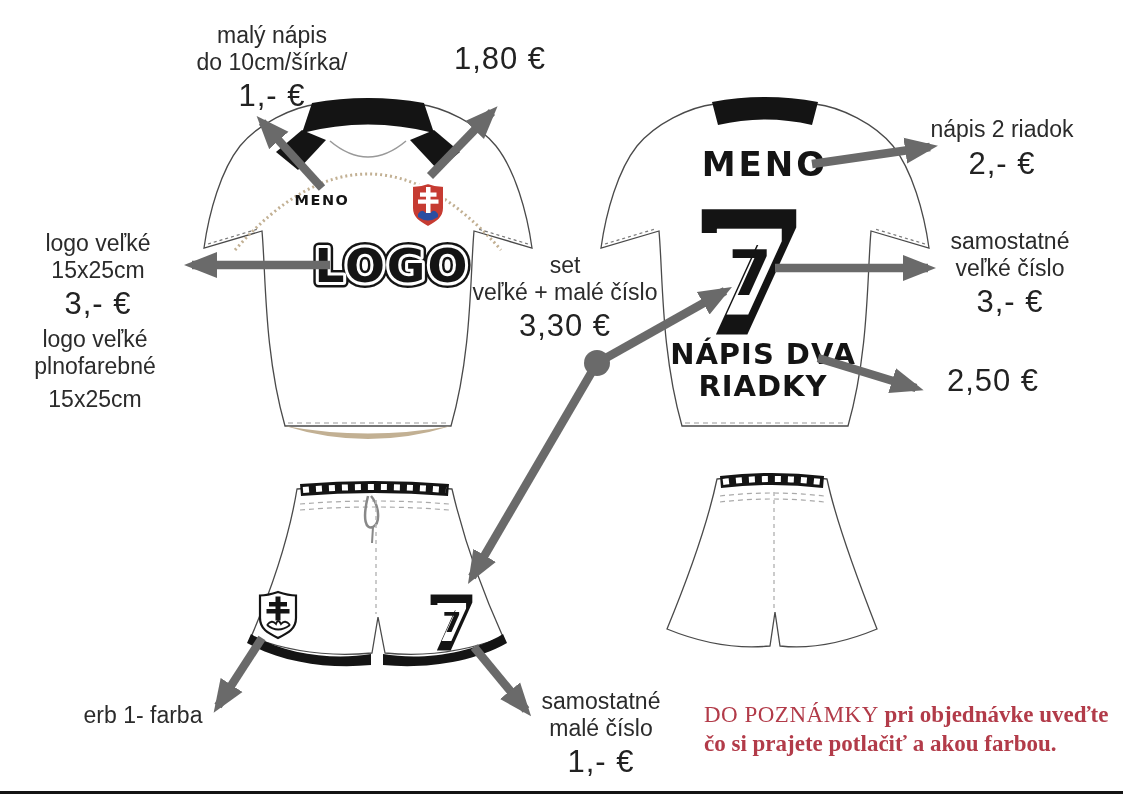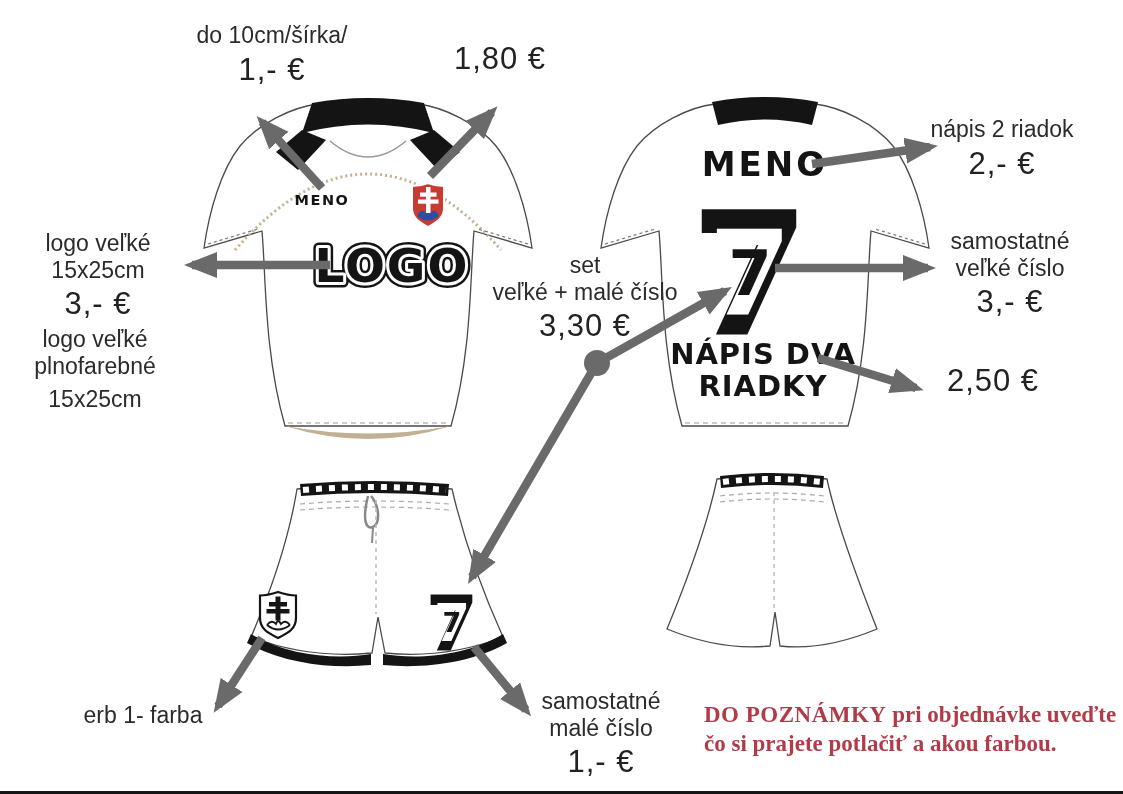--- a/index.html
+++ b/index.html
@@ -13,21 +13,21 @@
     position:absolute;transform:translateX(-50%);text-align:center;
     font-size:23px;line-height:1.16;color:#2b2b2b;white-space:nowrap;
   }
   .label .price{font-size:31px;margin-top:3px;letter-spacing:1px;color:#222;}
   .gap{margin-top:7px;}
   .note{
     position:absolute;left:704px;top:700px;width:416px;
     font-family:"Liberation Serif",serif;font-weight:700;
     color:#b23b49;font-size:23px;line-height:1.28;
   }
-  .note strong{font-weight:700;letter-spacing:0.5px;}
+  .note strong{font-weight:400;letter-spacing:0.5px;}
   svg text{font-family:"DejaVu Sans",sans-serif;}
   .garment-line{stroke:#4a4a4a;stroke-width:1.3;fill:#ffffff;}
   .arrow{stroke:#6a6a6a;stroke-width:8.5;fill:none;}
 </style>
 </head>
 <body>
 
 <div class="page">
 
   <svg class="illus" width="1123" height="794" viewBox="0 0 1123 794">
@@ -132,20 +132,21 @@
         <line class="arrow" marker-end="url(#ah)" x1="597" y1="363" x2="725" y2="291"></line>
         <line class="arrow" marker-end="url(#ah)" x1="597" y1="363" x2="472" y2="577"></line>
         <circle cx="597" cy="363" r="13" fill="#6a6a6a"></circle>
       </g>
       <line class="arrow" marker-end="url(#ah)" x1="262" y1="638" x2="218" y2="706"></line>
       <line class="arrow" marker-end="url(#ah)" x1="474" y1="647" x2="526" y2="710"></line>
     </g>
   </svg>
 
   <div class="label" style="left:272px;top:22px">
+    <div>malý nápis</div>
     <div>do 10cm/šírka/</div>
     <div class="price">1,- €</div>
   </div>
 
   <div class="label" style="left:500px;top:38px">
     <div class="price">1,80 €</div>
   </div>
 
   <div class="label" style="left:1002px;top:116px">
     <div>nápis 2 riadok</div>
@@ -157,21 +158,21 @@
     <div>15x25cm</div>
     <div class="price">3,- €</div>
   </div>
 
   <div class="label" style="left:95px;top:326px">
     <div>logo veľké</div>
     <div>plnofarebné</div>
     <div class="gap">15x25cm</div>
   </div>
 
-  <div class="label" style="left:585px;top:252px">
+  <div class="label" style="left:565px;top:252px">
     <div>set</div>
     <div>veľké + malé číslo</div>
     <div class="price">3,30 €</div>
   </div>
 
   <div class="label" style="left:1010px;top:228px">
     <div>samostatné</div>
     <div>veľké číslo</div>
     <div class="price">3,- €</div>
   </div>

